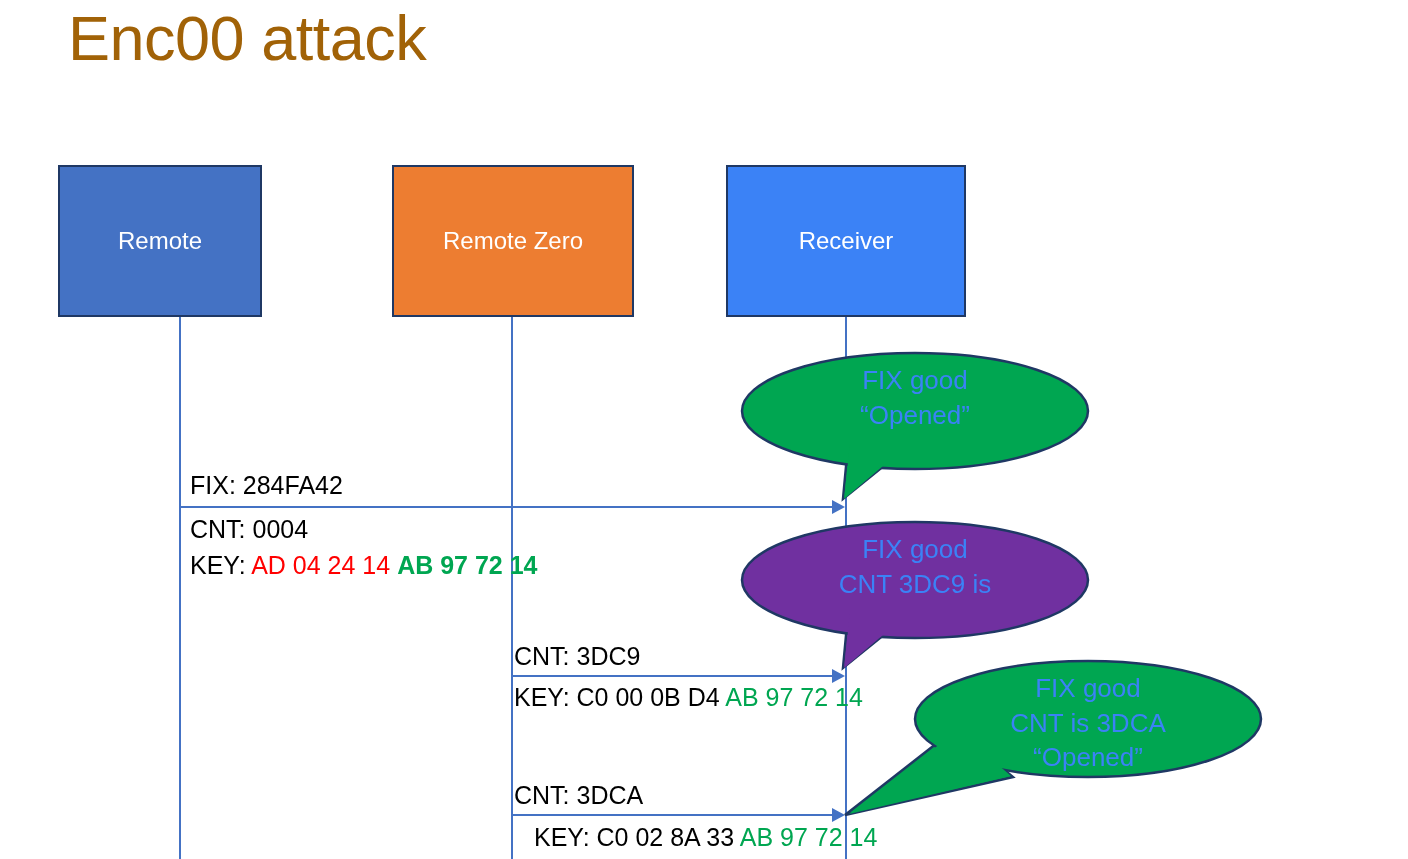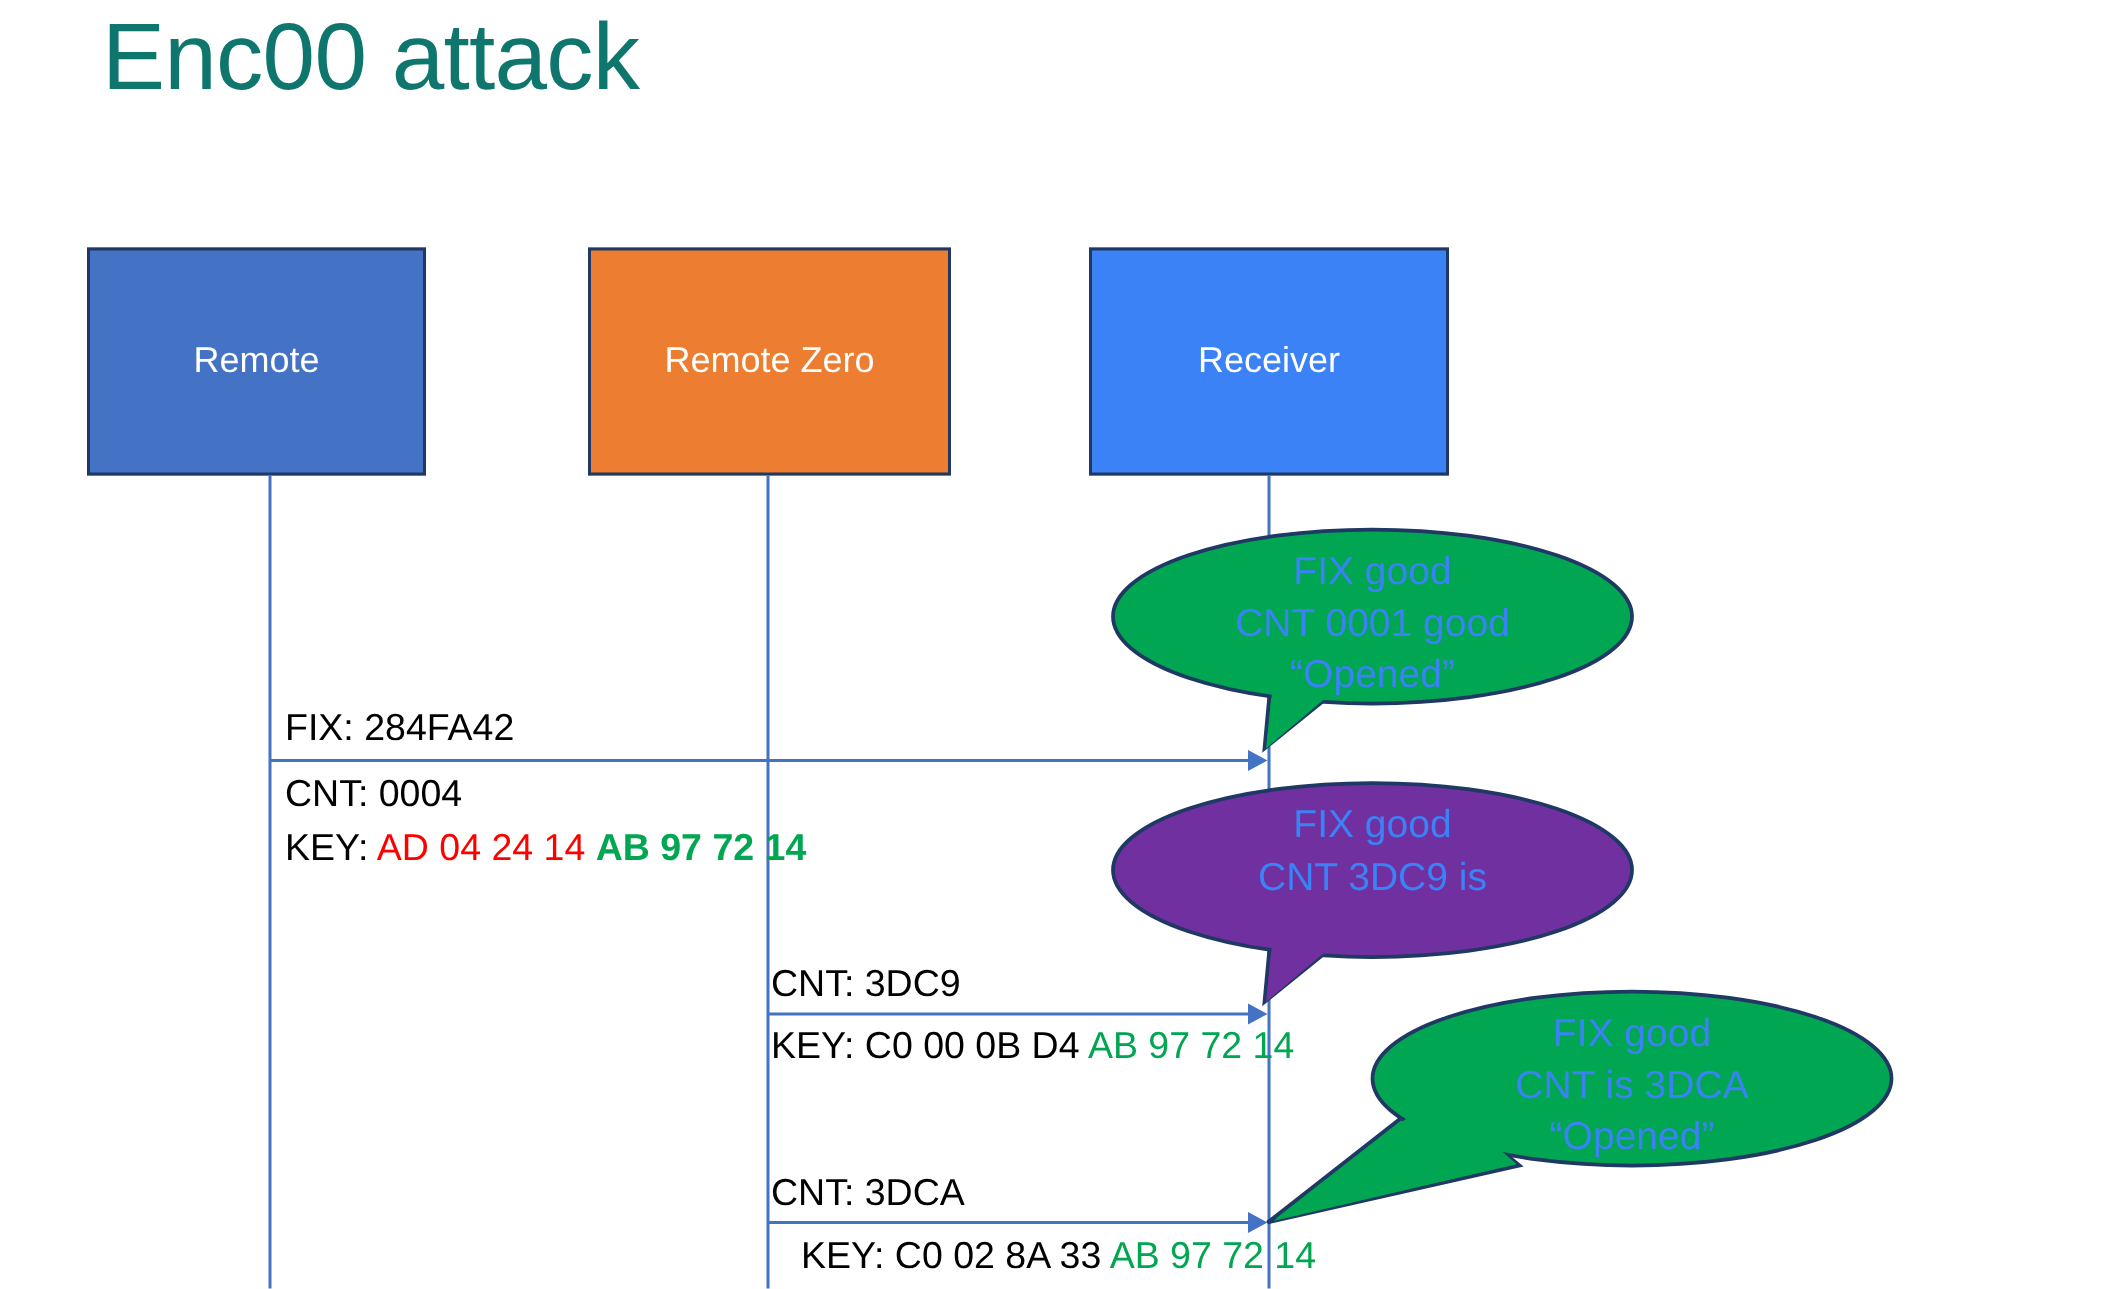--- a/index.html
+++ b/index.html
@@ -19,39 +19,39 @@
     width: 1408px;
     height: 859px;
     background: #ffffff;
   }
   #slide-title {
     position: absolute;
     left: 68px;
     top: 2px;
     font-size: 63px;
     font-weight: 400;
-    color: #0f766e;
+    color: #a16207;
     letter-spacing: -0.5px;
     line-height: 1.15;
     white-space: nowrap;
   }
 
   
   .actor-box {
     position: absolute;
     border: 2px solid #1F3864;
     box-sizing: border-box;
     display: flex;
     align-items: center;
     justify-content: center;
     color: #ffffff;
     font-size: 24px;
     font-weight: 400;
   }
-  .actor-remote  { left: 58px;  top: 165px; width: 226px; height: 152px; background: #4472C4; }
+  .actor-remote  { left: 58px;  top: 165px; width: 204px; height: 152px; background: #4472C4; }
   .actor-flipper { left: 392px; top: 165px; width: 242px; height: 152px; background: #ED7D31; }
   .actor-receiver{ left: 726px; top: 165px; width: 240px; height: 152px; background: #3b82f6; }
 
   
   .lifeline {
     position: absolute;
     width: 2px;
     background: #4472C4;
   }
   .ll-remote   { left: 179px; top: 317px; height: 542px; }
@@ -159,21 +159,20 @@
   <div class="msg-label lbl-key2"><span>KEY: </span><span>C0 02 8A 33</span><span> </span><span class="hex-green">AB 97 72 14</span></div>
 
   <div class="bubble-wrap b1">
     <svg width="350" height="170" viewBox="0 0 350 170">
       <path d="M 108 96 L 103 150 L 145 116 Z" fill="#00A651" stroke="#1F3864" stroke-width="2.5"></path>
       <ellipse cx="175" cy="62" rx="173" ry="58" fill="#00A651" stroke="#1F3864" stroke-width="2.5"></ellipse>
       <path d="M 110 95 L 104 150 L 143 117 Z" fill="#00A651" stroke="none"></path>
     </svg>
     <div class="bubble-text">
       <div>FIX good</div>
-      <div>CNT 0001 good</div>
       <div>“Opened”</div>
     </div>
   </div>
 
   <div class="bubble-wrap b2">
     <svg width="350" height="170" viewBox="0 0 350 170">
       <path d="M 108 96 L 103 150 L 145 116 Z" fill="#7030A0" stroke="#1F3864" stroke-width="2.5"></path>
       <ellipse cx="175" cy="62" rx="173" ry="58" fill="#7030A0" stroke="#1F3864" stroke-width="2.5"></ellipse>
       <path d="M 110 95 L 104 150 L 143 117 Z" fill="#7030A0" stroke="none"></path>
     </svg>

